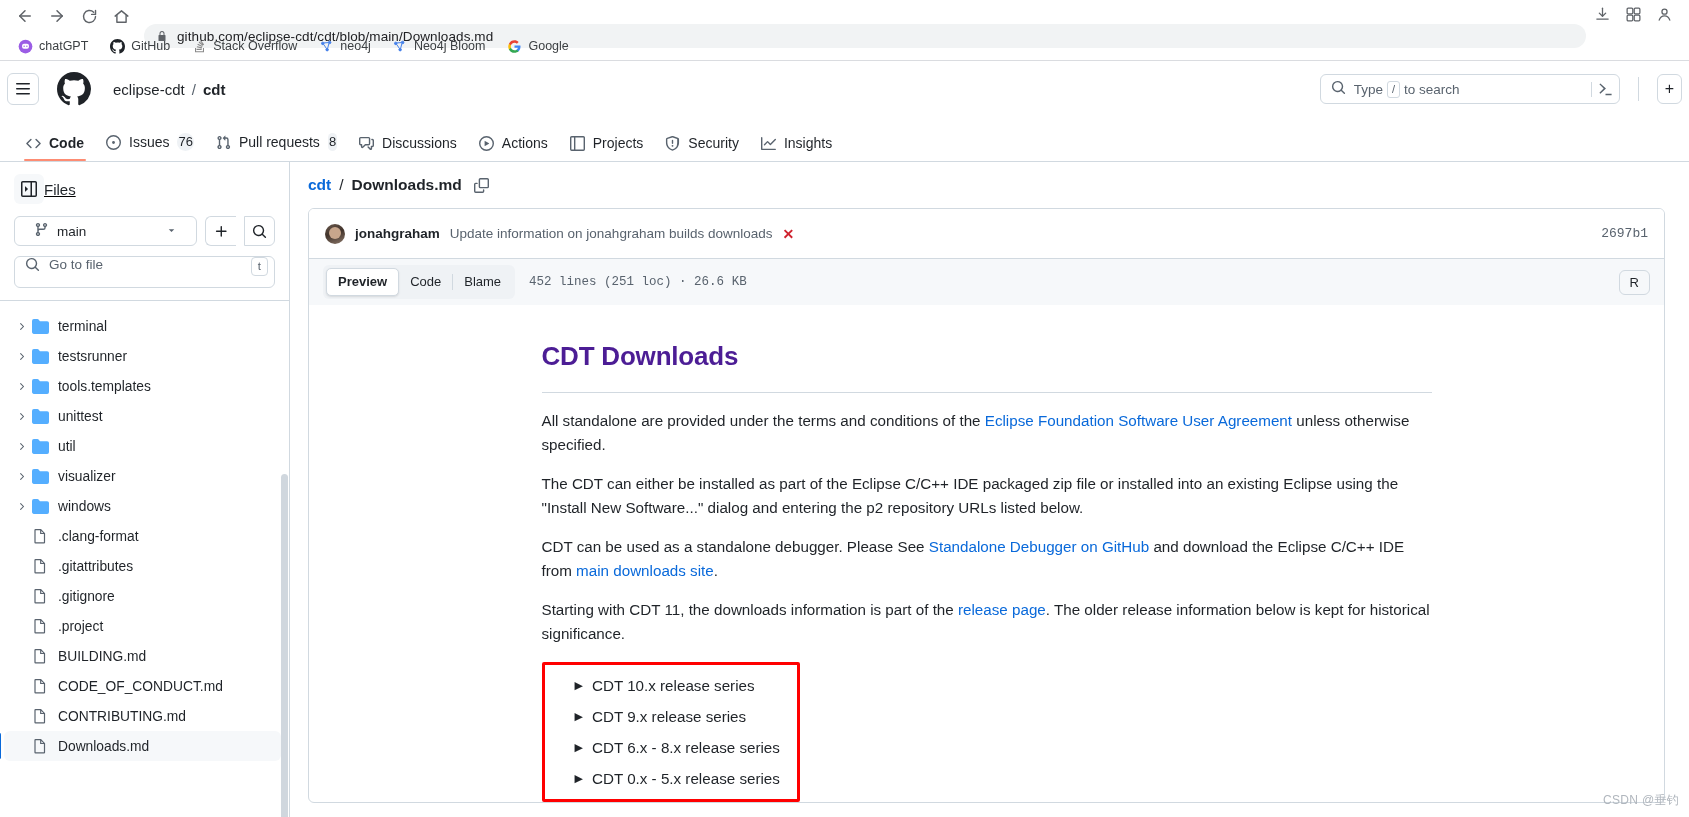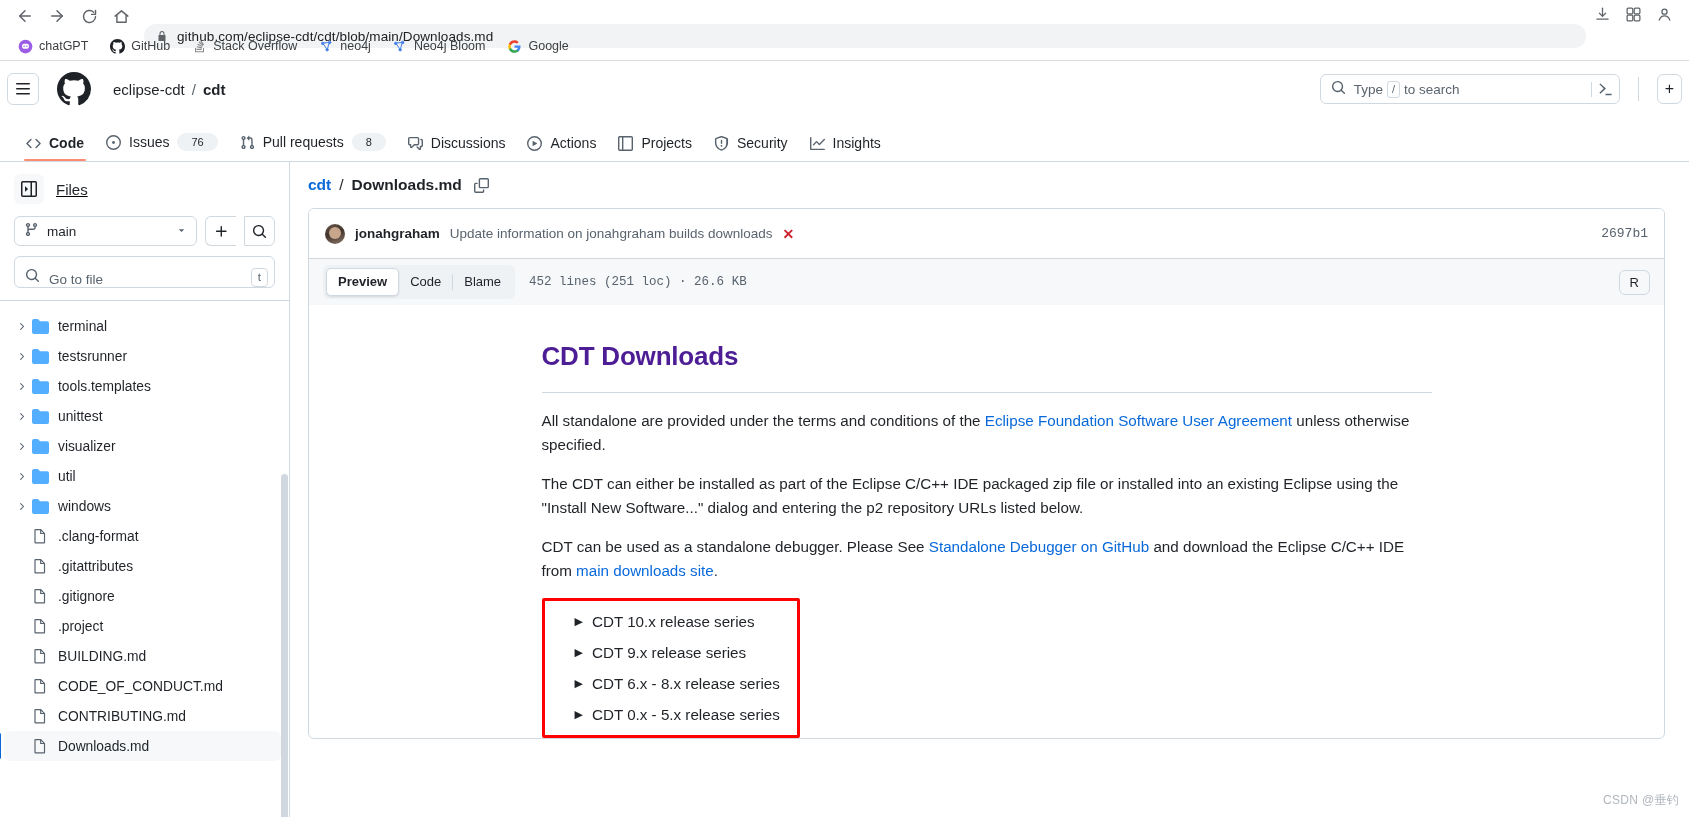--- a/index.html
+++ b/index.html
@@ -161,63 +161,63 @@
     content: "";
     position: absolute;
     left: 8px; right: 8px; bottom: 0px;
     height: 2px;
     background: #fd8c73;
     border-radius: 6px;
   }
   .tab-counter {
     background: #eff2f5;
     border-radius: 20px;
-    font-size: 11px;
+    font-size: 13px;
     color: #1f2328;
-    padding: 1px 14px;
+    padding: 1px 1px;
     line-height: 16px;
   }
   .tab-ico { display:flex; align-items:center; color:#59636e; }
 
   
   .body-wrap { display: flex; height: calc(817px - 32px - 29px - 56px - 45px); }
 
   
   .sidebar {
     width: 290px;
     flex: 0 0 290px;
     border-right: 1px solid #d1d9e0;
     display: flex;
     flex-direction: column;
     background: #ffffff;
     position: relative;
   }
   .sb-head {
-    display: flex; align-items: center; gap: 12px;
+    display: flex; align-items: center; 
     padding: 12px 16px 8px 14px;
     text-decoration: underline;
   }
   .sb-collapse {
     width: 30px; height: 30px;
     background: #f6f8fa;
     border-radius: 6px;
     display: flex; align-items: center; justify-content: center;
     color: #1f2328;
     cursor: pointer;
   }
   .sb-title { font-size: 15px; font-weight: 400; color: #1f2328; }
 
   .sb-controls { display: flex; gap: 8px; padding: 4px 14px 0 14px; align-items: center;}
   .branch-select {
     flex: 1 1 auto;
     height: 30px;
     border: 1px solid #d1d9e0;
     border-radius: 6px;
     display: flex; align-items: center;
-    padding: 0 9px;
+    padding: 0 19px;
     gap: 8px;
     cursor: pointer;
     background: #ffffff;
   }
   .branch-name { font-size: 13.5px; color: #1f2328; flex: 1 1 auto; }
   .sb-icon-btn {
     width: 31px; height: 30px;
     border: 1px solid #d1d9e0;
     display: flex; align-items: center; justify-content: center;
     color: #1f2328;
@@ -225,21 +225,21 @@
     background: #fff;
   }
   .sb-icon-btn.left { border-radius: 6px 0 0 6px; border-right: none;}
   .sb-icon-btn.right { border-radius: 0 6px 6px 0; }
 
   .gotofile {
     margin: 10px 14px 0 14px;
     height: 32px;
     border: 1px solid #d1d9e0;
     border-radius: 6px;
-    display: flex; align-items: flex-end;
+    display: flex; align-items: flex-start;
     padding: 0 6px 0 10px;
     gap: 9px;
     cursor: text;
   }
   .gotofile-ph { font-size: 13.5px; color: #59636e; flex: 1 1 auto;}
   .tkey {
     border: 1px solid #d1d9e0;
     border-radius: 4px;
     font-size: 11.5px;
     color: #59636e;
@@ -781,34 +781,34 @@
         <span class="chev">
             <svg width="11" height="11" viewBox="0 0 16 16" fill="currentColor">
               <path d="M6.22 3.22a.75.75 0 0 1 1.06 0l4.25 4.25a.75.75 0 0 1 0 1.06l-4.25 4.25a.749.749 0 1 1-1.06-1.06L9.94 8 6.22 4.28a.75.75 0 0 1 0-1.06"></path>
             </svg>
           </span>
         <span class="ficon">
             <svg width="17" height="17" viewBox="0 0 16 16" fill="#54aeff">
               <path d="M1.75 1A1.75 1.75 0 0 0 0 2.75v10.5C0 14.216.784 15 1.75 15h12.5A1.75 1.75 0 0 0 16 13.25v-8.5A1.75 1.75 0 0 0 14.25 3H7.5a.25.25 0 0 1-.2-.1l-.9-1.2C6.07 1.26 5.55 1 5 1z"></path>
             </svg>
           </span>
-        <span class="fname">visualizer</span>
+        <span class="fname">util</span>
       </div>
       <div class="file-row">
         <span class="chev">
             <svg width="11" height="11" viewBox="0 0 16 16" fill="currentColor">
               <path d="M6.22 3.22a.75.75 0 0 1 1.06 0l4.25 4.25a.75.75 0 0 1 0 1.06l-4.25 4.25a.749.749 0 1 1-1.06-1.06L9.94 8 6.22 4.28a.75.75 0 0 1 0-1.06"></path>
             </svg>
           </span>
         <span class="ficon">
             <svg width="17" height="17" viewBox="0 0 16 16" fill="#54aeff">
               <path d="M1.75 1A1.75 1.75 0 0 0 0 2.75v10.5C0 14.216.784 15 1.75 15h12.5A1.75 1.75 0 0 0 16 13.25v-8.5A1.75 1.75 0 0 0 14.25 3H7.5a.25.25 0 0 1-.2-.1l-.9-1.2C6.07 1.26 5.55 1 5 1z"></path>
             </svg>
           </span>
-        <span class="fname">util</span>
+        <span class="fname">visualizer</span>
       </div>
       <div class="file-row">
         <span class="chev">
             <svg width="11" height="11" viewBox="0 0 16 16" fill="currentColor">
               <path d="M6.22 3.22a.75.75 0 0 1 1.06 0l4.25 4.25a.75.75 0 0 1 0 1.06l-4.25 4.25a.749.749 0 1 1-1.06-1.06L9.94 8 6.22 4.28a.75.75 0 0 1 0-1.06"></path>
             </svg>
           </span>
         <span class="ficon">
             <svg width="17" height="17" viewBox="0 0 16 16" fill="#54aeff">
               <path d="M1.75 1A1.75 1.75 0 0 0 0 2.75v10.5C0 14.216.784 15 1.75 15h12.5A1.75 1.75 0 0 0 16 13.25v-8.5A1.75 1.75 0 0 0 14.25 3H7.5a.25.25 0 0 1-.2-.1l-.9-1.2C6.07 1.26 5.55 1 5 1z"></path>
@@ -944,20 +944,23 @@
           <p class="md-p">
             <span>All standalone are provided under the terms and conditions of the </span><a class="md-a">Eclipse Foundation Software User Agreement</a><span> unless otherwise specified.</span>
           </p>
 
           <p class="md-p">The CDT can either be installed as part of the Eclipse C/C++ IDE packaged zip file or installed into an existing Eclipse using the "Install New Software..." dialog and entering the p2 repository URLs listed below.</p>
 
           <p class="md-p">
             <span>CDT can be used as a standalone debugger. Please See </span><a class="md-a">Standalone Debugger on GitHub</a><span> and download the Eclipse C/C++ IDE from </span><a class="md-a">main downloads site</a><span>.</span>
           </p>
 
+          <p class="md-p">
+            <span>Starting with CDT 11, the downloads information is part of the </span><a class="md-a">release page</a><span>. The older release information below is kept for historical significance.</span>
+          </p>
 
           <div class="details-box">
             <div class="details-item">
               <span class="tri">▶</span>
               <span>CDT 10.x release series</span>
             </div>
             <div class="details-item">
               <span class="tri">▶</span>
               <span>CDT 9.x release series</span>
             </div>

